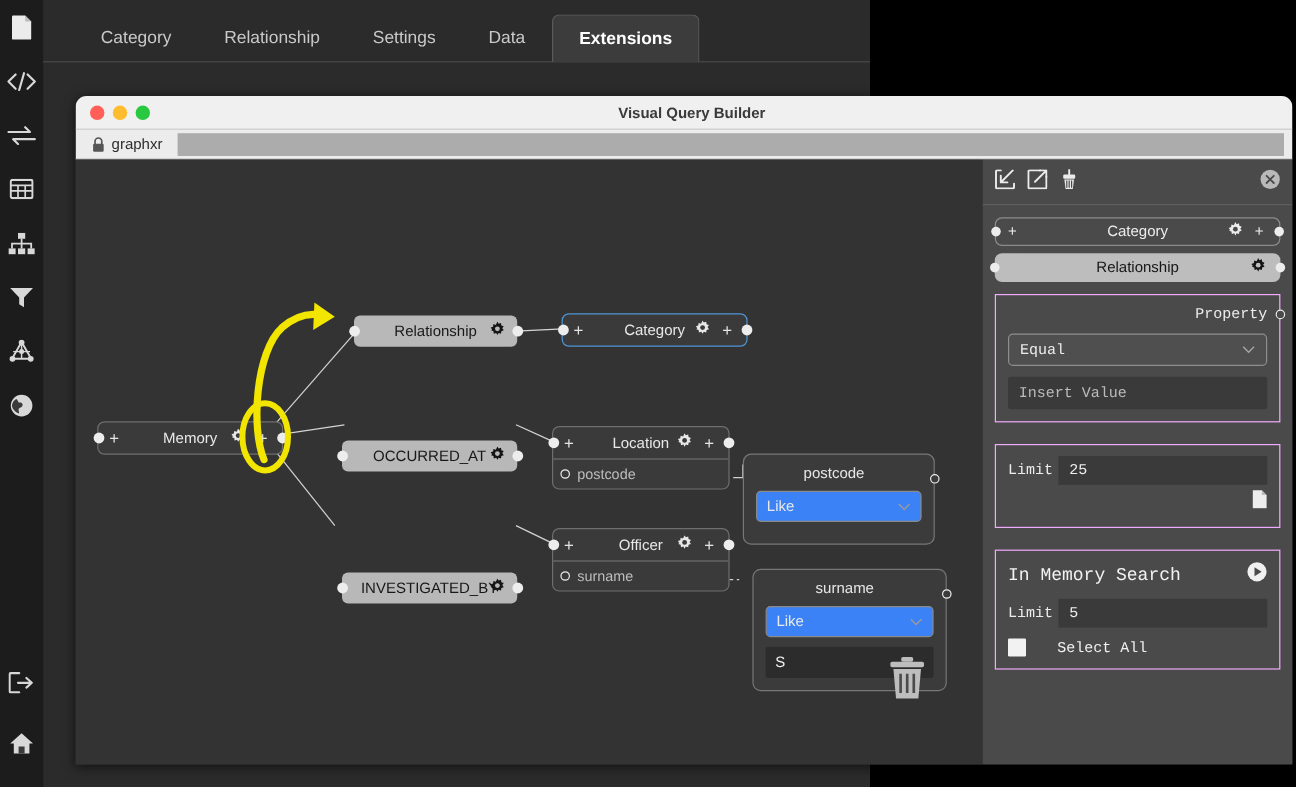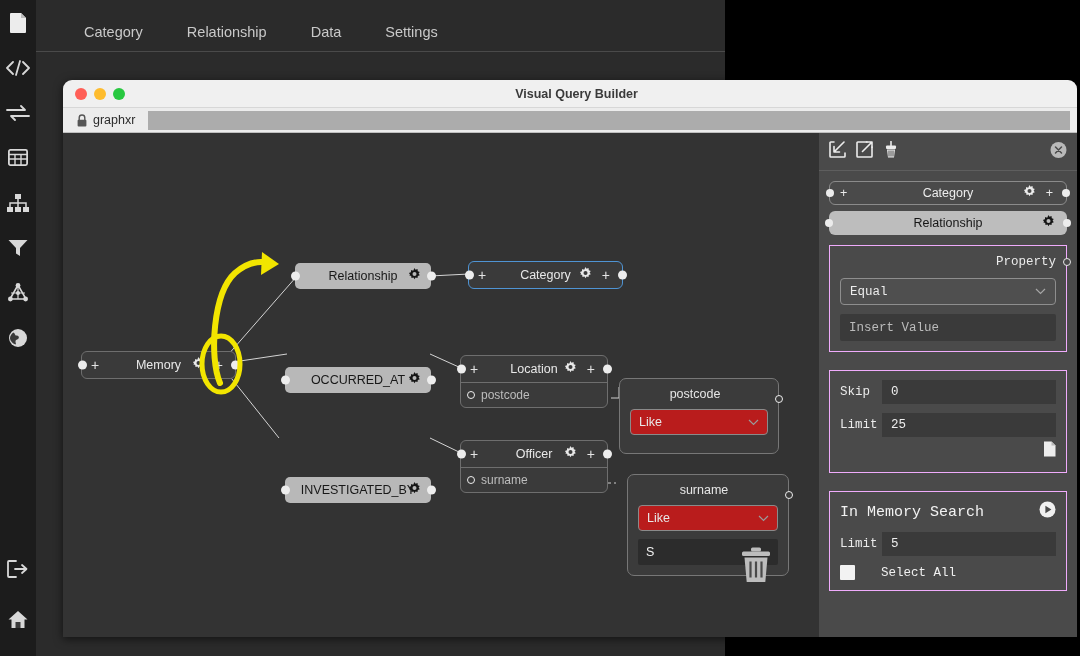--- a/index.html
+++ b/index.html
@@ -131,21 +131,21 @@
   .prop-card {
     position: absolute; border: 1px solid #777; border-radius: 7px;
     background: #3b3b3b; padding: 8px 10px 10px 10px;
   }
   .prop-card .pc-title {
     text-align: center; color: #e6e6e6; font-size: 12.5px; margin-bottom: 8px;
     padding-right: 8px;
   }
   .pc-select {
     height: 26px; border: 1px solid #8a8a8a; border-radius: 4px;
-    background: #b91c1c; color: #e8e8e8; font-size: 12.5px;
+    background: #3b82f6; color: #e8e8e8; font-size: 12.5px;
     display: flex; align-items: center; padding: 0 8px; position: relative;
     margin-bottom: 8px;
   }
   .pc-select .chev { position: absolute; right: 8px; color: #9a9a9a; }
   .pc-input {
     height: 26px; background: #2c2c2c; color: #f0f0f0; font-size: 12.5px;
     display: flex; align-items: center; padding: 0 8px; border-radius: 2px;
   }
   .pc-port {
     position: absolute; width: 8px; height: 8px; border-radius: 50%;
@@ -294,22 +294,23 @@
         <svg width="22" height="19" viewBox="0 0 22 19">
             <path d="M11 1 1.5 9.5h3V18h13V9.5h3z" fill="#d8d8d8"></path>
             <path d="M8.5 18v-6h5v6z" fill="#3a3a3a"></path>
           </svg>
       </div>
     </div>
 
     <div class="tabbar">
       <div class="tab">Category</div>
       <div class="tab">Relationship</div>
+      <div class="tab">Settings</div>
       <div class="tab">Data</div>
-      <div class="tab">Settings</div>
+      <div class="tab active">Extensions</div>
     </div>
   </div>
 
   <div class="window">
 
     <div class="titlebar">
       <div class="traffic">
         <div class="dot red"></div>
         <div class="dot yellow"></div>
         <div class="dot green"></div>
@@ -566,24 +567,20 @@
               <span class="chev">
                 <svg width="11" height="7" viewBox="0 0 11 7">
                     <path d="M1 1l4.5 4.5L10 1" fill="none" stroke="#a6a6a6" stroke-width="1.2"></path>
                   </svg>
               </span>
             </div>
             <div class="val-box">Insert Value</div>
           </div>
 
           <div class="panel-card">
-            <div class="field-row">
-              <span class="lbl">Skip</span>
-              <span class="inp">0</span>
-            </div>
             <div class="field-row" style="margin-bottom:4px;">
               <span class="lbl">Limit</span>
               <span class="inp">25</span>
             </div>
             <div class="card-foot">
               <span>
                 <svg width="13" height="16" viewBox="0 0 13 16">
                     <path d="M1 0.5h7.5L12.5 4.5V15.5H1z" fill="#ededed"></path>
                     <path d="M8.5 0.5v4h4" fill="#b9b9b9"></path>
                   </svg>

